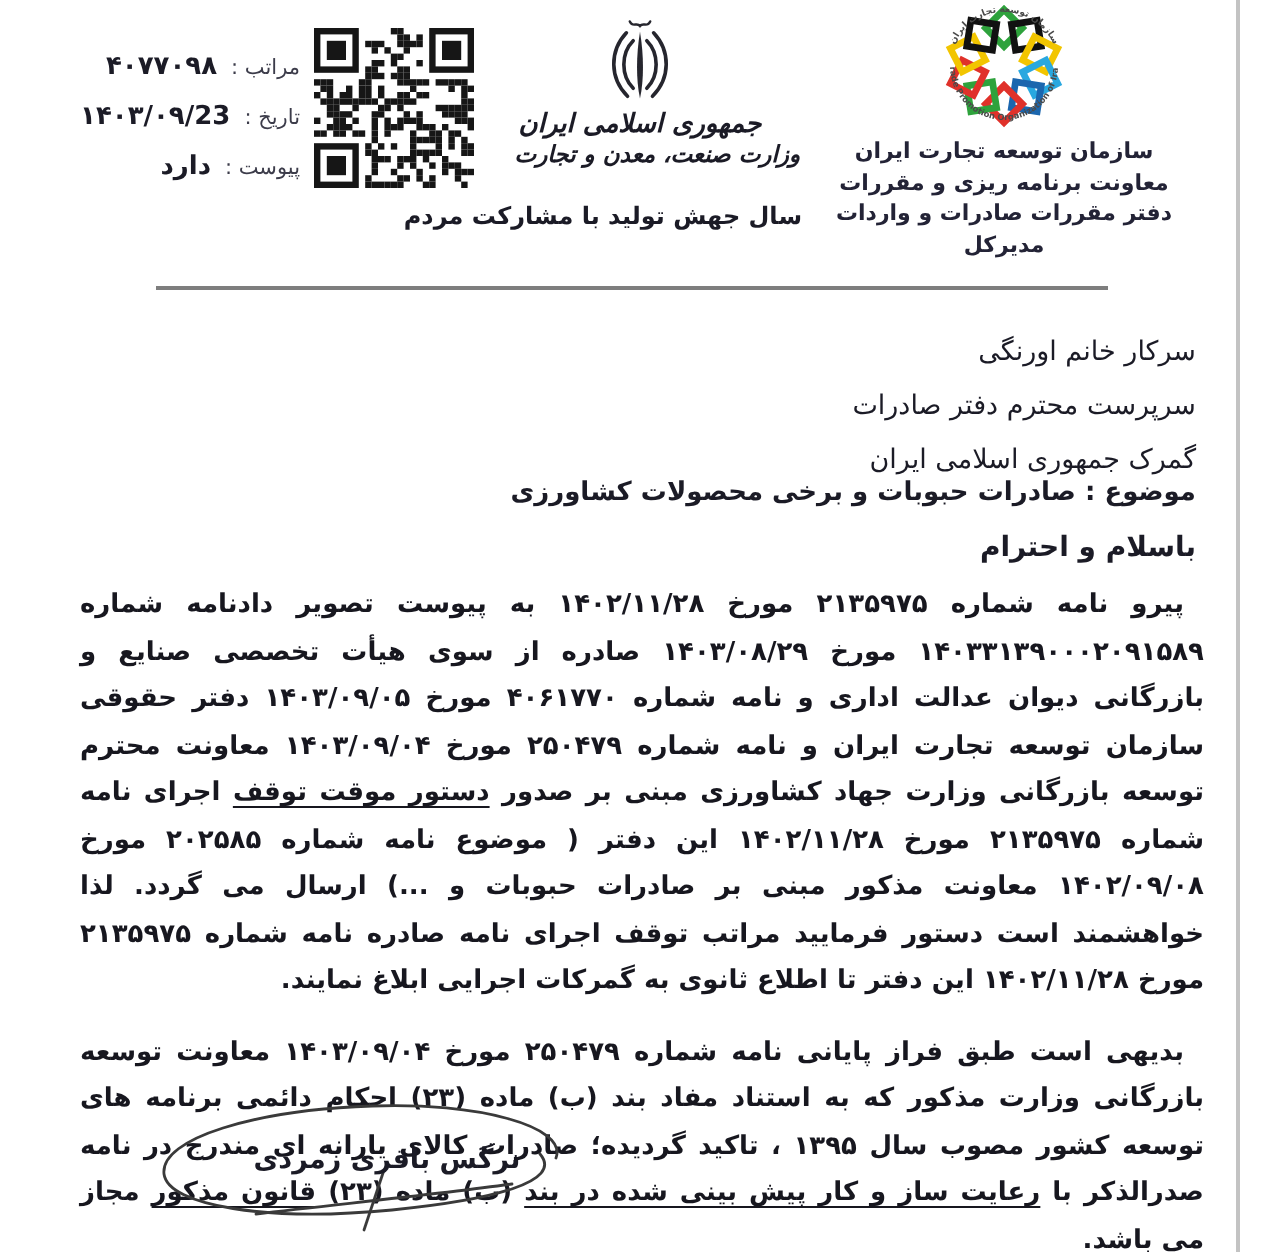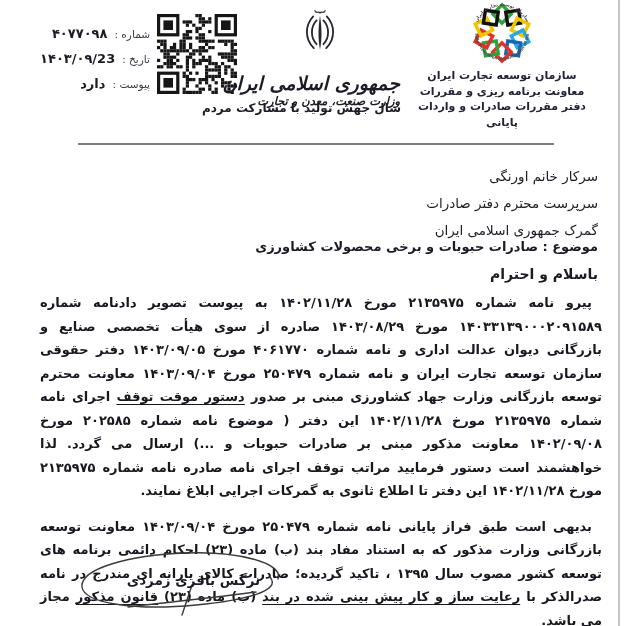--- a/index.html
+++ b/index.html
@@ -11,21 +11,21 @@
   .meta{position:absolute;left:24px;top:26px;width:126px;direction:rtl;}
   .meta-row{display:flex;align-items:baseline;gap:7px;margin-bottom:10px;}
   .mlabel{font-size:10.5px;color:#3c3c4a;white-space:nowrap;}
   .mvalue{font-size:13px;font-weight:bold;white-space:nowrap;}
 
   .qr{position:absolute;left:157px;top:14px;width:80px;height:80px;}
 
   
   .center-head{position:absolute;left:240px;top:6px;width:160px;text-align:center;}
   .emblem{width:34px;height:48px;display:block;margin:0 auto;}
-  .republic{font-size:19px;font-weight:bold;font-style:italic;margin-top:18px;white-space:nowrap;}
+  .republic{font-size:13px;font-weight:bold;font-style:italic;margin-top:1px;white-space:nowrap;}
   .ministry{font-size:11.5px;font-weight:bold;font-style:italic;white-space:nowrap;text-align:right;}
   .slogan{position:absolute;left:233px;top:101px;width:168px;text-align:center;
           font-size:12px;font-weight:bold;white-space:nowrap;}
 
   
   .tpo{position:absolute;left:410px;top:1px;width:184px;text-align:center;direction:rtl;}
   .tpo-logo{width:64px;height:64px;display:block;margin:0 auto 3px;}
   .tpo-line{font-size:11px;font-weight:bold;line-height:15.5px;color:#232336;white-space:nowrap;}
 
   .sep{position:absolute;left:78px;top:143px;width:476px;height:2px;background:#7e7e7e;}
@@ -47,21 +47,21 @@
 </style>
 </head>
 <body>
 
 <div class="page" dir="rtl">
 
   <div class="scan-edge"></div>
 
   <div class="meta">
     <div class="meta-row">
-      <span class="mlabel">شماره :</span>
+      <span class="mlabel">مراتب :</span>
       <span class="mvalue">۴۰۷۷۰۹۸</span>
     </div>
     <div class="meta-row">
       <span class="mlabel">تاریخ :</span>
       <span class="mvalue">۱۴۰۳/۰۹/23</span>
     </div>
     <div class="meta-row">
       <span class="mlabel">پیوست :</span>
       <span class="mvalue">دارد</span>
     </div>
@@ -325,21 +325,21 @@
       <text font-size="4.6" fill="#4a4a4a" font-weight="bold">
         <textPath href="#arcTop" startOffset="50%" text-anchor="middle">سازمان توسعه تجارت ایران</textPath>
       </text>
       <text font-size="4.2" fill="#4a4a4a" font-weight="bold">
         <textPath href="#arcBot" startOffset="50%" text-anchor="middle">Trade Promotion Organization of Iran</textPath>
       </text>
     </svg>
     <div class="tpo-line">سازمان توسعه تجارت ایران</div>
     <div class="tpo-line">معاونت برنامه ریزی و مقررات</div>
     <div class="tpo-line">دفتر مقررات صادرات و واردات</div>
-    <div class="tpo-line">پایانی</div>
+    <div class="tpo-line">مدیرکل</div>
   </div>
 
   <div class="sep"></div>
 
   <div class="recipient">
     <div>سرکار خانم اورنگی</div>
     <div>سرپرست محترم دفتر صادرات</div>
     <div>گمرک جمهوری اسلامی ایران</div>
   </div>
 

